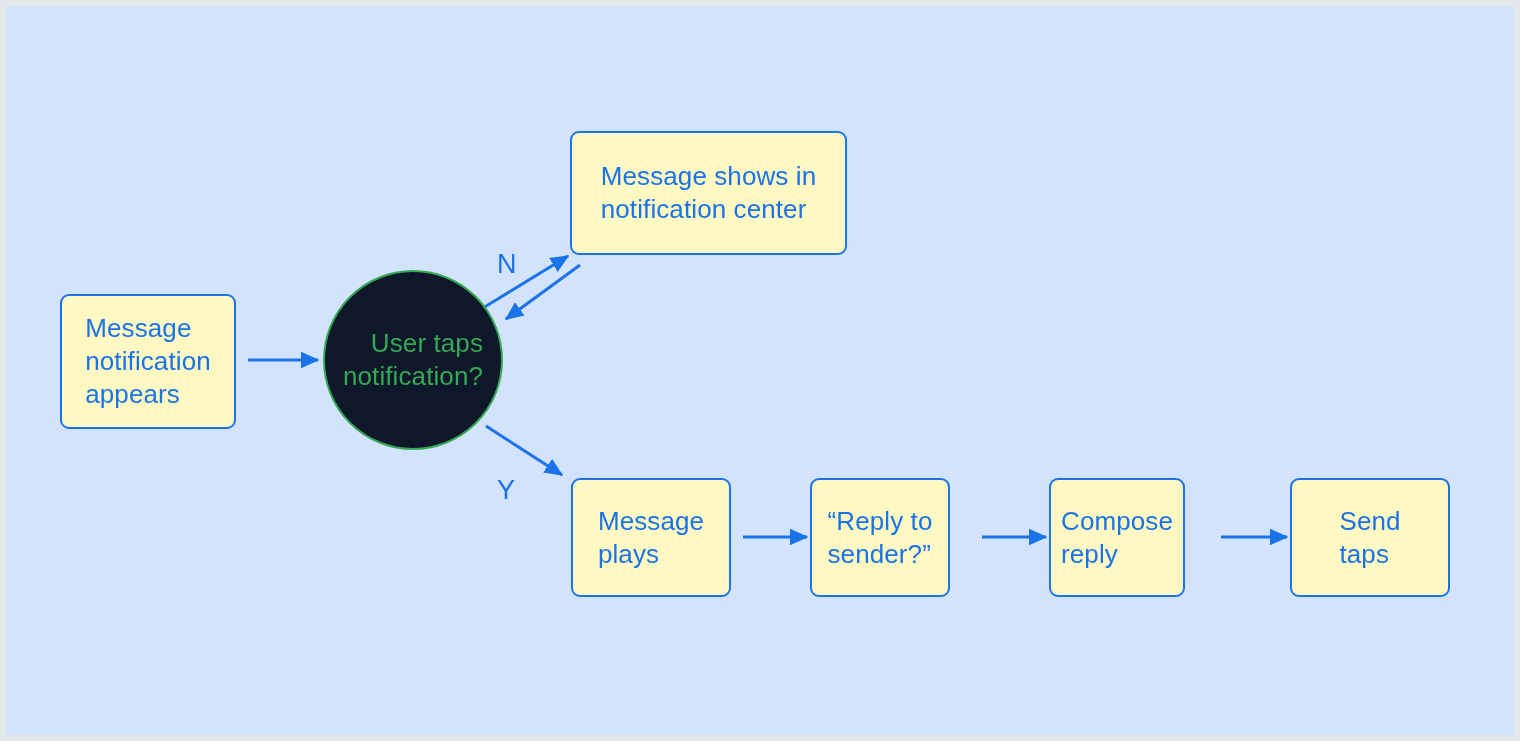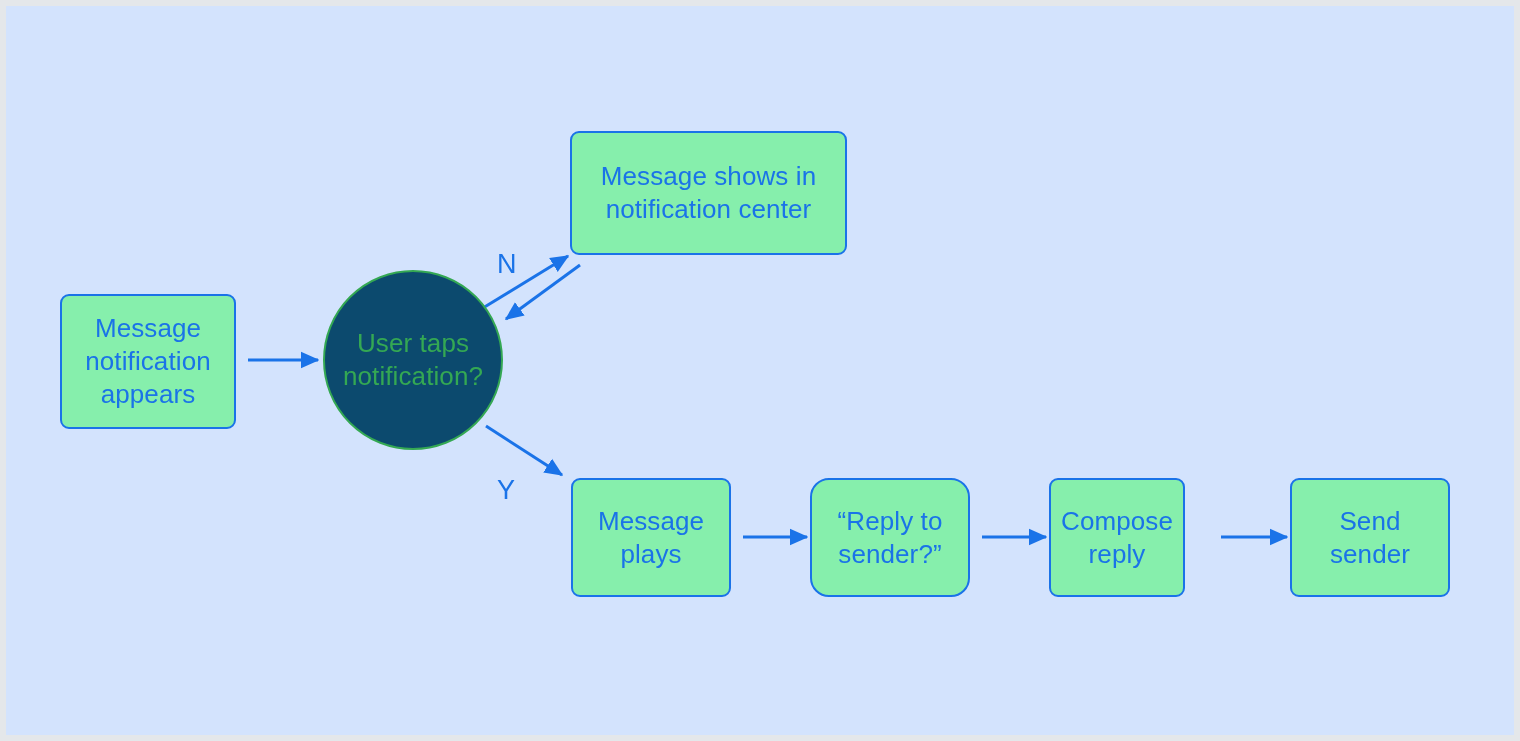--- a/index.html
+++ b/index.html
@@ -21,43 +21,42 @@
   }
   #diagram-svg {
     position: absolute;
     left: 0;
     top: 0;
     width: 1508px;
     height: 729px;
   }
   .node-box {
     position: absolute;
-    background: #86efac;
+    background: #fef9c3;
     border: 2px solid #1a73e8;
     border-radius: 9px;
     display: flex;
     align-items: center;
     justify-content: center;
-    text-align: center;
     color: #1a73e8;
     font-size: 26px;
     line-height: 1.26;
     letter-spacing: 0.1px;
     white-space: pre-line;
     padding: 4px 8px;
   }
   .node-circle {
     position: absolute;
-    background: #0c4a6e;
+    background: #0f172a;
     border: 2px solid #34a853;
     border-radius: 50%;
     display: flex;
     align-items: center;
     justify-content: center;
-    text-align: center;
+    text-align: right;
     color: #34a853;
     font-size: 26px;
     line-height: 1.26;
     letter-spacing: 0.1px;
     white-space: pre-line;
   }
   .edge-label {
     position: absolute;
     color: #1a73e8;
     font-size: 27px;
@@ -98,26 +97,26 @@
 
   <div class="node-circle" style="left:317px; top:264px; width:180px; height:180px;">User taps
 notification?</div>
 
   <div class="node-box" style="left:564px; top:125px; width:277px; height:124px;">Message shows in
 notification center</div>
 
   <div class="node-box" style="left:565px; top:472px; width:160px; height:119px;">Message
 plays</div>
 
-  <div class="node-box" style="left:804px; top:472px; width:160px; height:119px;border-radius:19px;">“Reply to
+  <div class="node-box" style="left:804px; top:472px; width:140px; height:119px;">“Reply to
 sender?”</div>
 
   <div class="node-box" style="left:1043px; top:472px; width:136px; height:119px;">Compose
 reply</div>
 
   <div class="node-box" style="left:1284px; top:472px; width:160px; height:119px;">Send
-sender</div>
+taps</div>
 
   <div class="edge-label" style="left:491px; top:245px;">N</div>
 
   <div class="edge-label" style="left:491px; top:471px;">Y</div>
 
 </div>
 
 </body></html>

